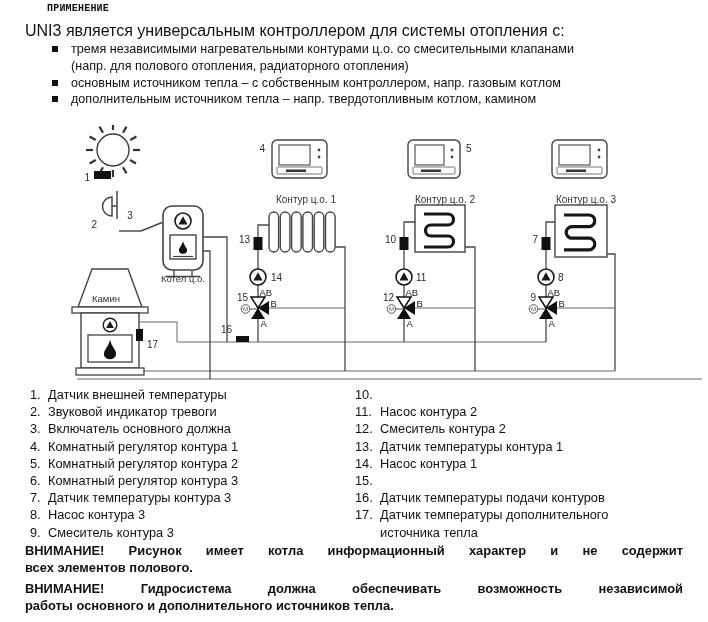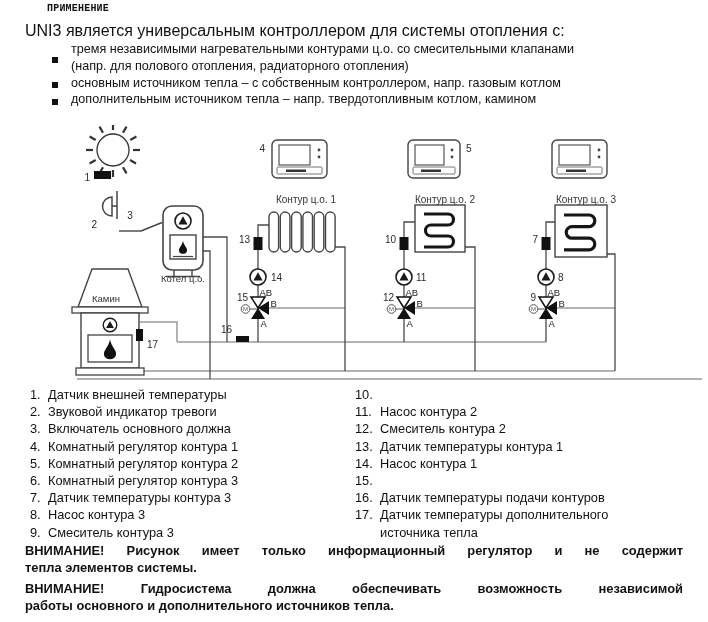--- a/index.html
+++ b/index.html
@@ -2,21 +2,21 @@
 <html><head>
 <meta charset="utf-8">
 <style>
   html,body{margin:0;padding:0;background:#fff;}
   #page{position:relative;width:708px;height:622px;background:#fff;overflow:hidden;
         font-family:"Liberation Sans","DejaVu Sans",sans-serif;color:#121212;}
   .abs{position:absolute;}
   #title{left:47px;top:3px;font-size:10px;font-weight:bold;letter-spacing:.2px;font-family:Liberation Mono, monospace;}
   #intro{left:25px;top:23px;font-size:16px;line-height:16.8px;}
   #bullets{left:52px;top:41px;width:592px;}
-  .brow{display:flex;align-items:center;}
+  .brow{display:flex;align-items:flex-start;}
   .bmark{width:6px;height:6px;background:#111;margin:5px 13px 0 0;flex:0 0 auto;}
   .btxt{font-size:12.6px;line-height:16.8px;}
   .btxt span{display:block;}
   #diagram{left:0;top:125px;}
   .legend{top:386px;font-size:12.8px;line-height:17.2px;}
   #legend-left{left:30px;width:322px;}
   #legend-right{left:355px;width:350px;}
   .lrow{display:flex;}
   #legend-left .lnum{flex:0 0 18px;}
   #legend-right .lnum{flex:0 0 25px;}
@@ -333,21 +333,21 @@
     <div class="lrow">
         <span class="lnum">17.</span>
         <span class="ltxt">
           <span>Датчик температуры дополнительного</span>
           <span>источника тепла</span>
         </span>
       </div>
   </div>
 
   <p id="warning-1" class="abs warning">
-    <span class="j">ВНИМАНИЕ! Рисунок имеет только информационный регулятор и не содержит</span>
-    <span>тепла элементов системы.</span>
+    <span class="j">ВНИМАНИЕ! Рисунок имеет котла информационный характер и не содержит</span>
+    <span>всех элементов полового.</span>
   </p>
   <p id="warning-2" class="abs warning">
     <span class="j">ВНИМАНИЕ! Гидросистема должна обеспечивать возможность независимой</span>
     <span>работы основного и дополнительного источников тепла.</span>
   </p>
 
 </div>
 
 </body></html>

